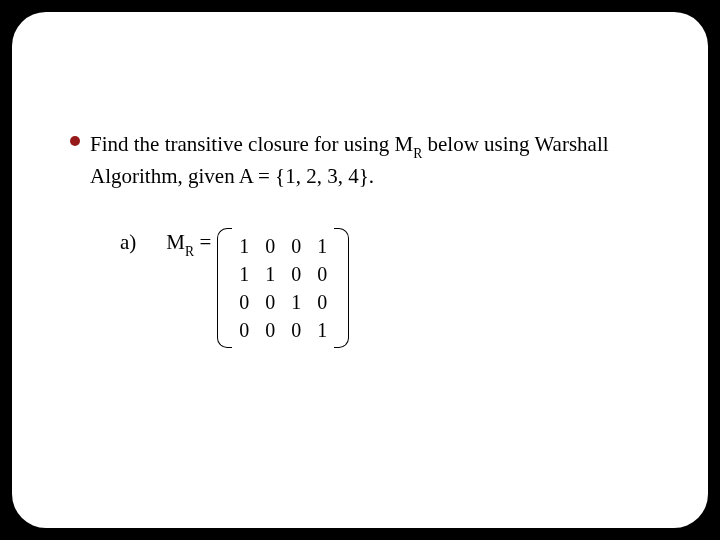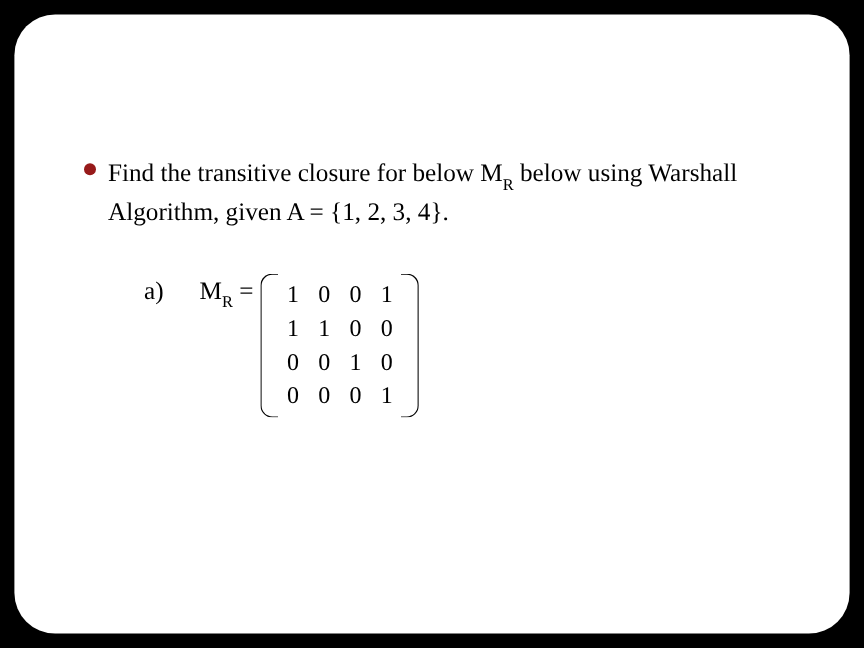--- a/index.html
+++ b/index.html
@@ -109,21 +109,21 @@
 </style>
 </head>
 <body>
 
 <div class="slide">
 
   <div class="content">
     <div class="bullet-row">
       <span class="bullet"></span>
       <span class="problem-text">
-        <span>Find the transitive closure for below M</span><span class="sub">R</span><span> below using Warshall Algorithm, given A = {1, 2, 3, 4}.</span>
+        <span>Find the transitive closure for using M</span><span class="sub">R</span><span> below using Warshall Algorithm, given A = {1, 2, 3, 4}.</span>
       </span>
     </div>
   </div>
 
   <div class="part">
     <span class="part-label">a)</span>
     <span class="mr-label">
       <span>M</span><span class="sub">R</span><span> =</span>
     </span>
     <span class="matrix-wrap">

